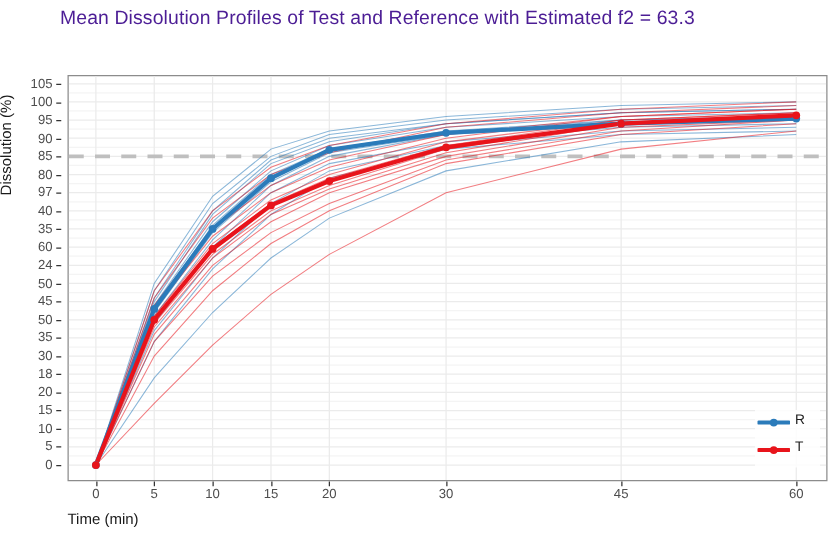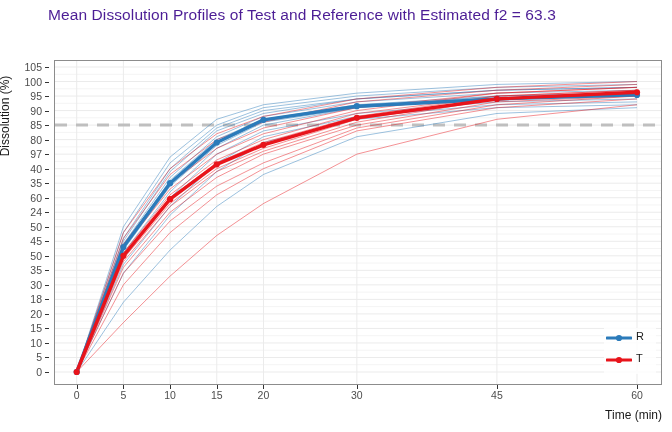--- a/index.html
+++ b/index.html
@@ -2,21 +2,21 @@
 <html><head>
 <meta charset="utf-8">
 <style>
   html,body{margin:0;padding:0;}
   body{width:672px;height:432px;background:#ffffff;font-family:"Liberation Sans",sans-serif;overflow:hidden;}
   #root{position:relative;width:672px;height:432px;}
   .title{position:absolute;left:48px;top:6px;font-size:15.5px;color:#4c1d95;letter-spacing:0.1px;white-space:nowrap;}
   .subtitle{position:absolute;left:48px;top:29px;font-size:11.5px;color:#1a1a1a;white-space:nowrap;}
   .plotbox{position:absolute;left:54px;top:60px;width:608px;height:325px;background:#ffffff;border:1px solid #8c8c8c;box-sizing:border-box;}
   .ylab{position:absolute;left:-2px;top:186px;width:140px;transform:rotate(-90deg);transform-origin:left top;font-size:12px;color:#1a1a1a;text-align:center;}
-  .xlab{position:absolute;left:54px;top:408px;width:608px;text-align:right;font-size:12px;color:#1a1a1a;}
+  .xlab{position:absolute;left:54px;top:408px;width:608px;text-align:left;font-size:12px;color:#1a1a1a;}
   .ytickwrap{position:absolute;left:0;top:0;width:50px;}
   .ytl{position:absolute;right:8px;font-size:10.5px;color:#4d4d4d;transform:translateY(-50%);}
   .ytm{position:absolute;right:1px;width:4px;height:1px;background:#333;}
   .xtl{position:absolute;top:389px;font-size:10.5px;color:#4d4d4d;transform:translateX(-50%);}
   .xtm{position:absolute;top:385px;width:1px;height:4px;background:#333;}
   .legend{position:absolute;left:604px;top:328px;width:52px;height:46px;background:rgba(255,255,255,0.82);}
   .legrow{position:absolute;left:0;width:52px;height:20px;}
   .legkey{position:absolute;left:2px;top:4px;width:26px;height:12px;}
   .legtxt{position:absolute;left:32px;top:2px;font-size:11px;color:#1a1a1a;}
   svg{display:block;}

